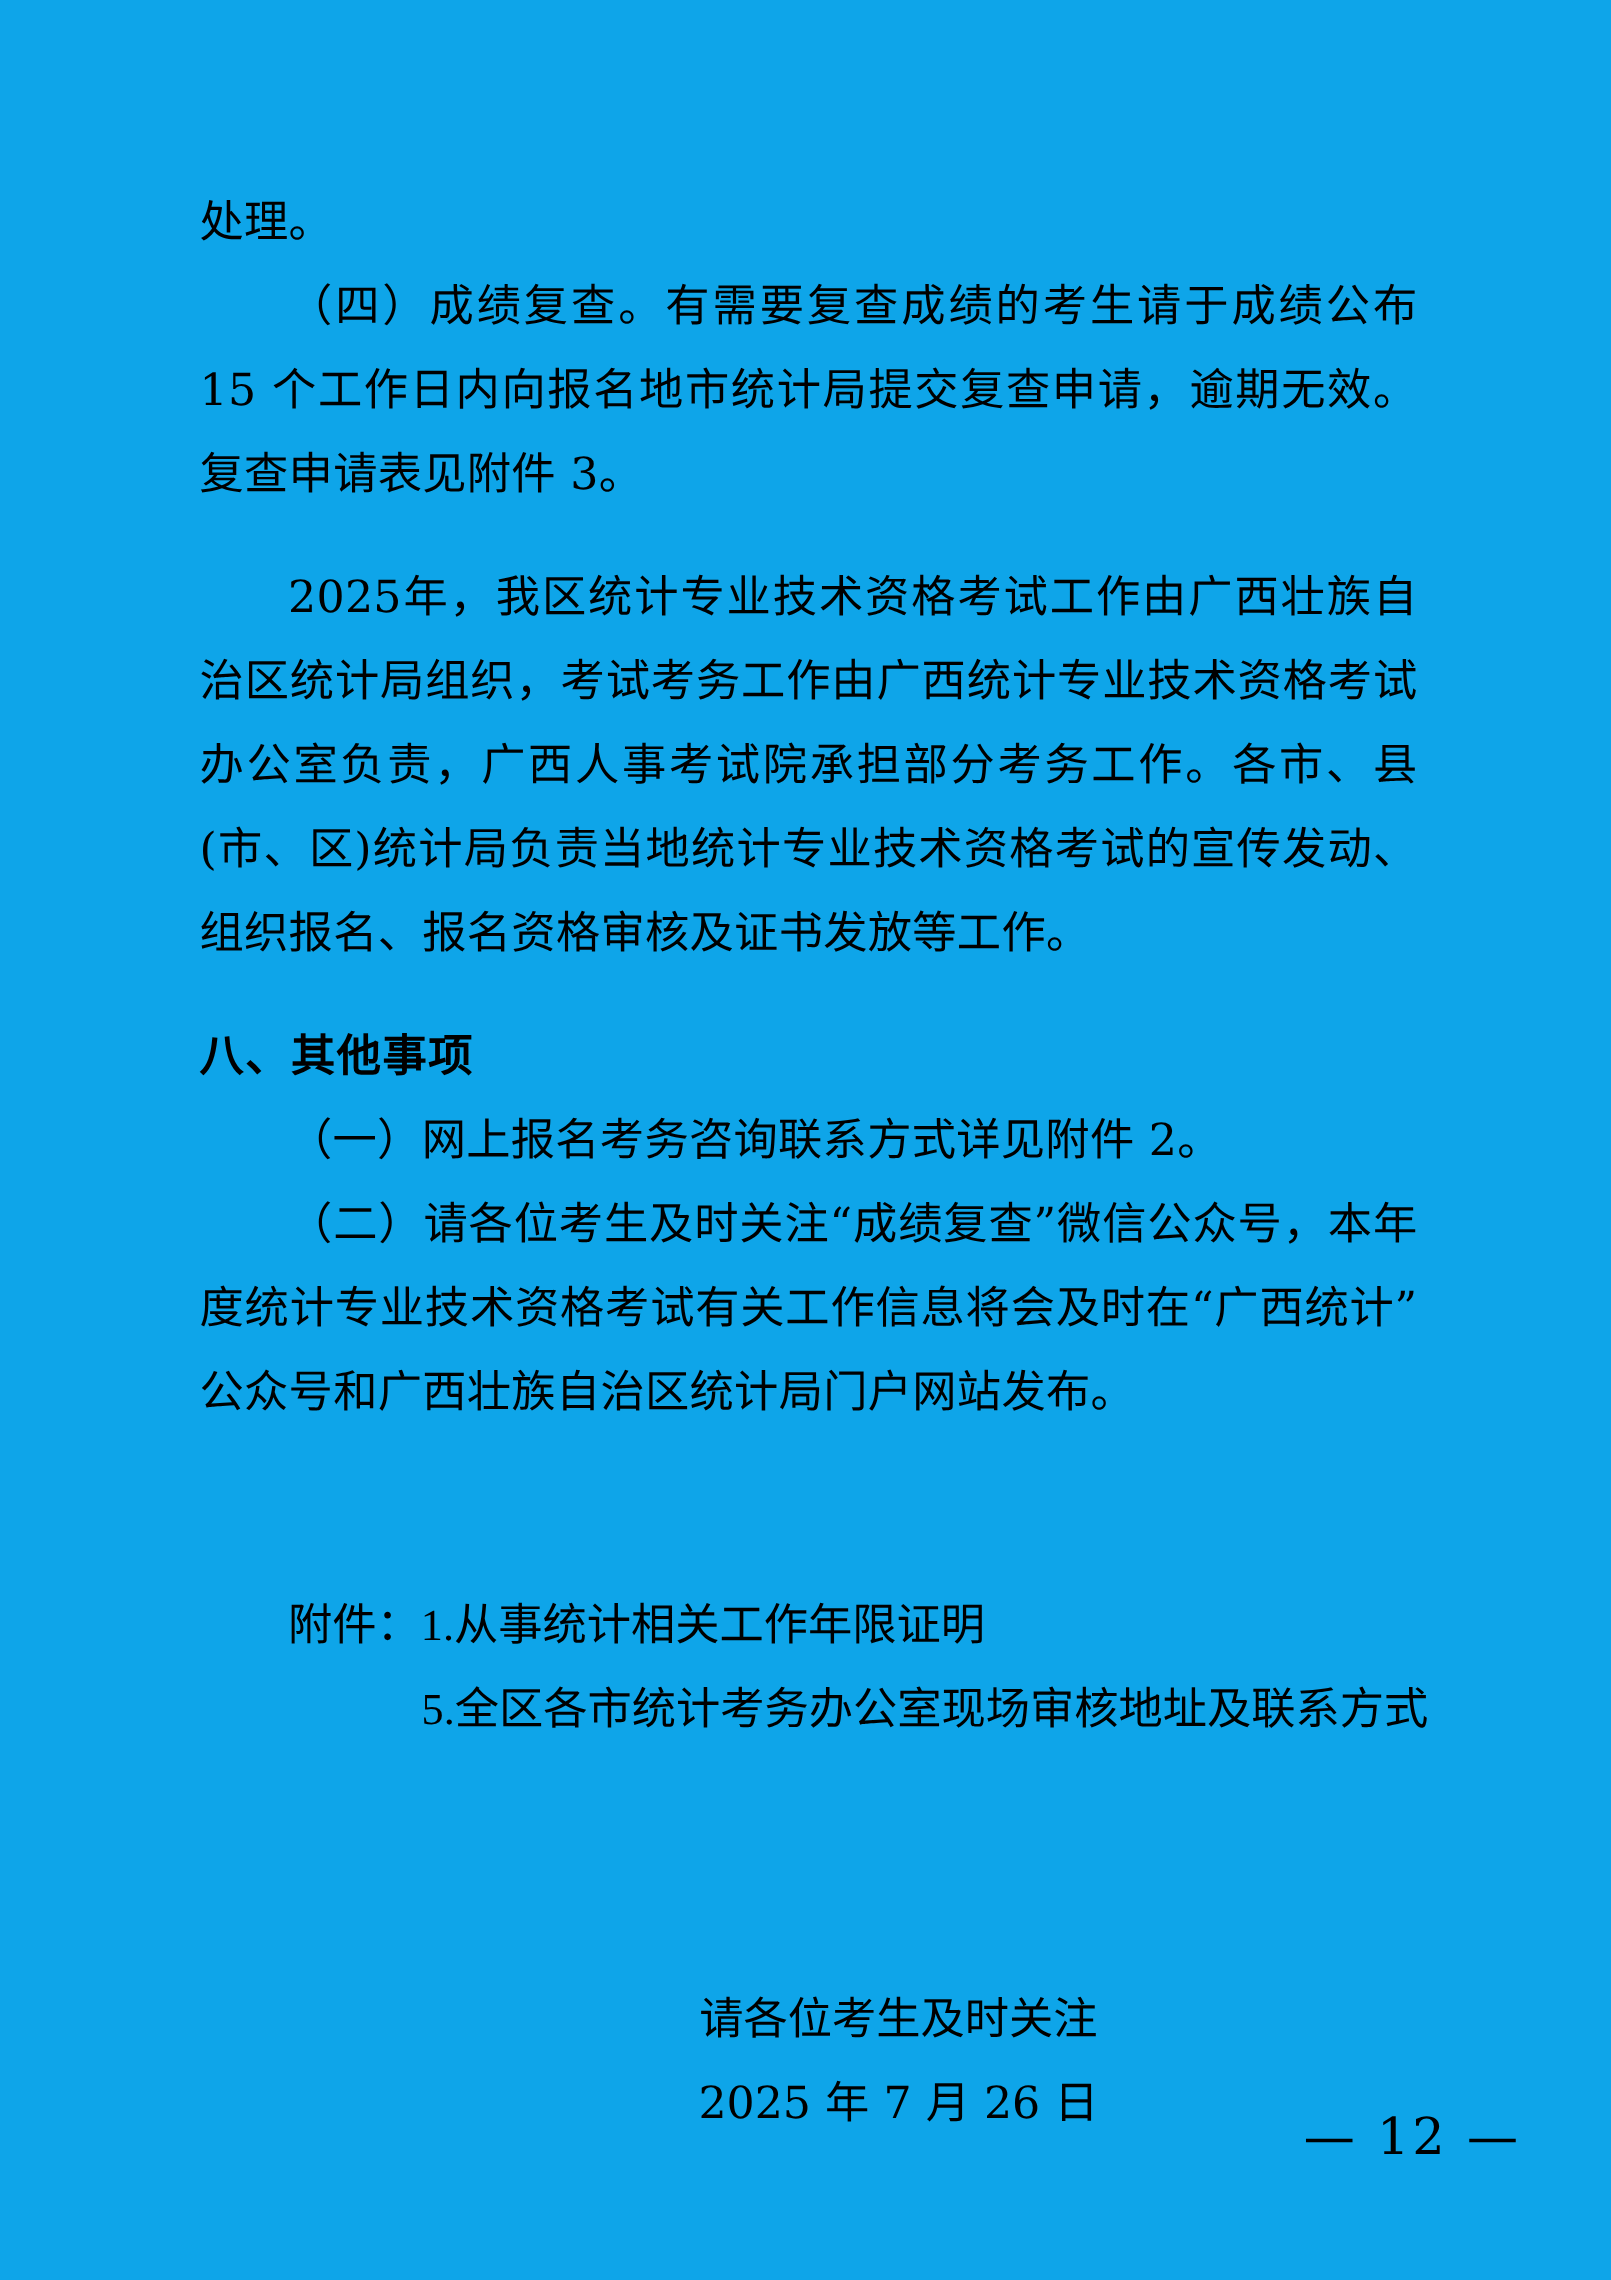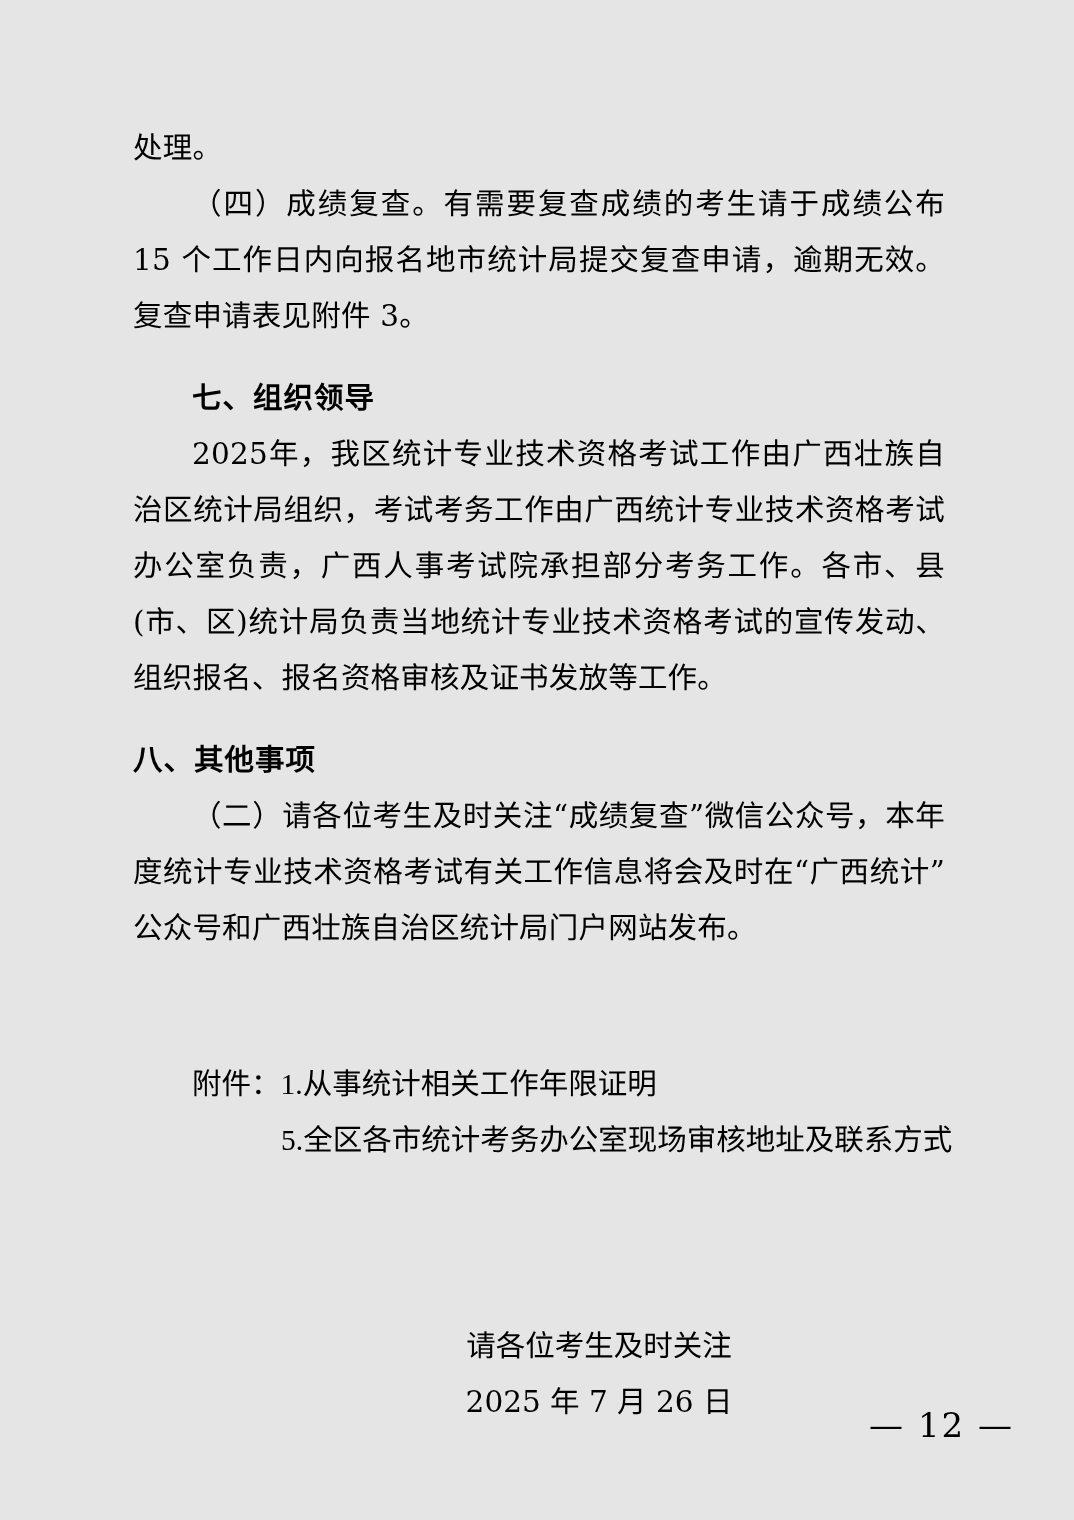--- a/index.html
+++ b/index.html
@@ -4,21 +4,21 @@
 <style>
   html, body {
     margin: 0;
     padding: 0;
     background: #ffffff;
   }
   .page {
     position: relative;
     width: 1074px;
     height: 1520px;
-    background: #e5e5e5;
+    background: #0ea5e9;
     margin: 0 auto;
     overflow: hidden;
     font-family: "DejaVu Serif", "Liberation Serif", serif;
     color: #000000;
   }
   .content {
     position: absolute;
     left: 133px;
     top: 120px;
     width: 812px;
@@ -88,28 +88,28 @@
 <div class="page">
 
   <div class="content">
 
     <p class="para">处理。</p>
 
     <p class="para indent">（四）成绩复查。有需要复查成绩的考生请于成绩公布 15 个工作日内向报名地市统计局提交复查申请，逾期无效。复查申请表见附件 3。</p>
 
     <div class="spacer-sm"></div>
 
-    <p class="heading indent">七、组织领导</p>
 
     <p class="para indent">2025年，我区统计专业技术资格考试工作由广西壮族自治区统计局组织，考试考务工作由广西统计专业技术资格考试办公室负责，广西人事考试院承担部分考务工作。各市、县(市、区)统计局负责当地统计专业技术资格考试的宣传发动、组织报名、报名资格审核及证书发放等工作。</p>
 
     <div class="spacer-sm"></div>
 
     <p class="heading">八、其他事项</p>
 
+    <p class="para indent">（一）网上报名考务咨询联系方式详见附件 2。</p>
 
     <p class="para indent">（二）请各位考生及时关注“成绩复查”微信公众号，本年度统计专业技术资格考试有关工作信息将会及时在“广西统计”公众号和广西壮族自治区统计局门户网站发布。</p>
 
     <div class="spacer-lg"></div>
 
     <div class="attach-block">
       <p class="attach-line first">附件：1.从事统计相关工作年限证明</p>
       <p class="attach-line rest">5.全区各市统计考务办公室现场审核地址及联系方式</p>
     </div>
 

